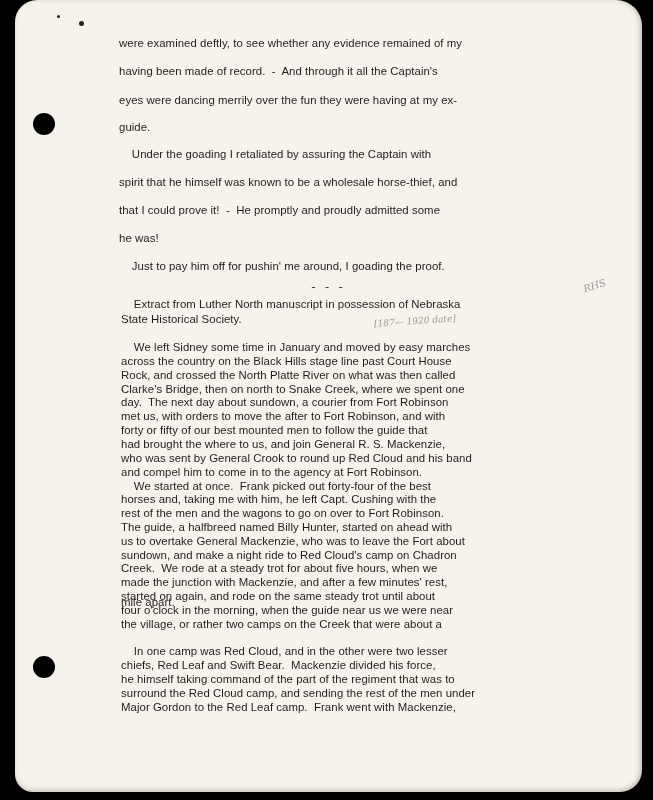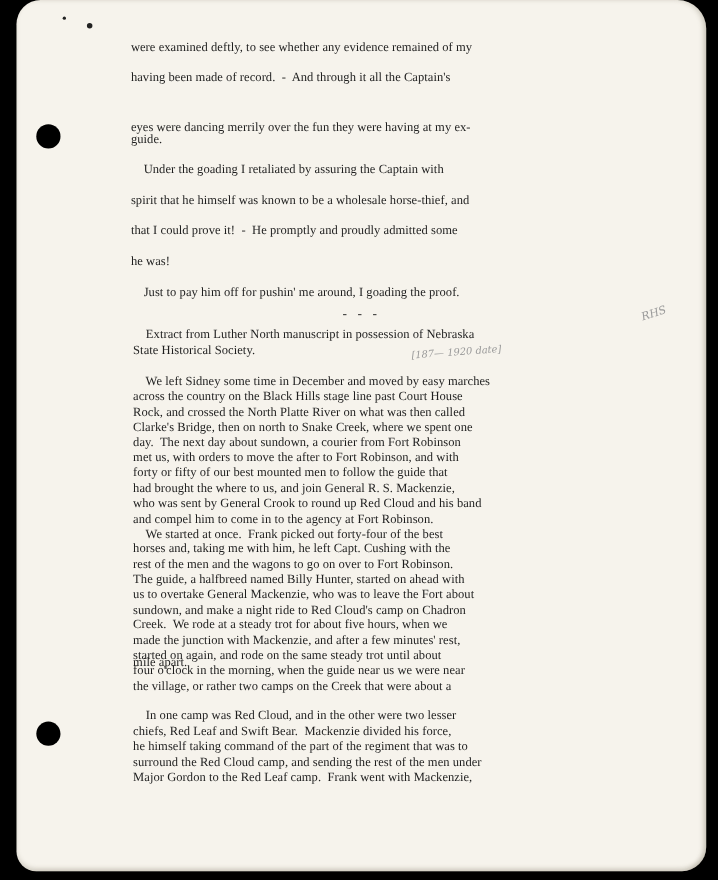--- a/index.html
+++ b/index.html
@@ -13,21 +13,21 @@
     box-shadow: inset -3px 0 4px rgba(120,110,90,0.25), inset 0 -3px 4px rgba(120,110,90,0.2);
   }
   .hole {
     position: absolute; width: 22px; height: 22px; border-radius: 50%; background: #000;
   }
   .hole.top { left: 33px; top: 113px; }
   .hole.bottom { left: 33px; top: 656px; }
   .speck { position: absolute; background: #222; border-radius: 50%; }
   .tline {
     position: absolute; left: 0; white-space: pre;
-    font-family: Liberation Serif, serif;
+    font-family: Liberation Sans, sans-serif;
     font-size: 11.4px; color: #1e1e1e; letter-spacing: 0.05px;
   }
   .block { position: absolute; left: 119px; }
   .note {
     position: absolute; font-family: "DejaVu Serif", serif; font-style: italic;
     color: #9a9a9a; font-size: 10px;
   }
   .sep {
     position: absolute; white-space: pre;
     font-family: "Liberation Mono", monospace; font-size: 11.4px; color: #1e1e1e;
@@ -39,21 +39,21 @@
 <div class="paper"></div>
 
 <div class="hole top"></div>
 <div class="hole bottom"></div>
 <div class="speck" style="left:57px;top:15px;width:3px;height:3px;"></div>
 <div class="speck" style="left:79px;top:21px;width:5px;height:5px;"></div>
 
 <div class="block">
   <div class="tline" style="top:37px">were examined deftly, to see whether any evidence remained of my</div>
   <div class="tline" style="top:65px">having been made of record.  -  And through it all the Captain's</div>
-  <div class="tline" style="top:110px">eyes were dancing merrily over the fun they were having at my ex-</div>
+  <div class="tline" style="top:94px">eyes were dancing merrily over the fun they were having at my ex-</div>
   <div class="tline" style="top:121px">guide.</div>
   <div class="tline" style="top:148px">    Under the goading I retaliated by assuring the Captain with</div>
   <div class="tline" style="top:176px">spirit that he himself was known to be a wholesale horse-thief, and</div>
   <div class="tline" style="top:204px">that I could prove it!  -  He promptly and proudly admitted some</div>
   <div class="tline" style="top:232px">he was!</div>
   <div class="tline" style="top:260px">    Just to pay him off for pushin' me around, I goading the proof.</div>
 </div>
 
 <div class="sep" style="left:310px;top:281px;">- - -</div>
 
@@ -63,21 +63,21 @@
   <div class="tline" style="top:296px;left:-98px;"></div>
 </div>
 <div class="block" style="left:121px">
   <div class="tline" style="top:298px">    Extract from Luther North manuscript in possession of Nebraska</div>
   <div class="tline" style="top:313px">State Historical Society.</div>
 </div>
 
 <div class="note" style="left:374px;top:316px;font-size:9px;transform:rotate(-4deg);">[187— 1920 date]</div>
 
 <div class="block" style="left:121px">
-  <div class="tline" style="top:341px">    We left Sidney some time in December and moved by easy marches</div>
+  <div class="tline" style="top:341px">    We left Sidney some time in January and moved by easy marches</div>
   <div class="tline" style="top:355px">across the country on the Black Hills stage line past Court House</div>
   <div class="tline" style="top:369px">Rock, and crossed the North Platte River on what was then called</div>
   <div class="tline" style="top:383px">Clarke's Bridge, then on north to Snake Creek, where we spent one</div>
   <div class="tline" style="top:396px">day.  The next day about sundown, a courier from Fort Robinson</div>
   <div class="tline" style="top:410px">met us, with orders to move the after to Fort Robinson, and with</div>
   <div class="tline" style="top:424px">forty or fifty of our best mounted men to follow the guide that</div>
   <div class="tline" style="top:438px">had brought the where to us, and join General R. S. Mackenzie,</div>
   <div class="tline" style="top:452px">who was sent by General Crook to round up Red Cloud and his band</div>
   <div class="tline" style="top:466px">and compel him to come in to the agency at Fort Robinson.</div>
   <div class="tline" style="top:480px">    We started at once.  Frank picked out forty-four of the best</div>

